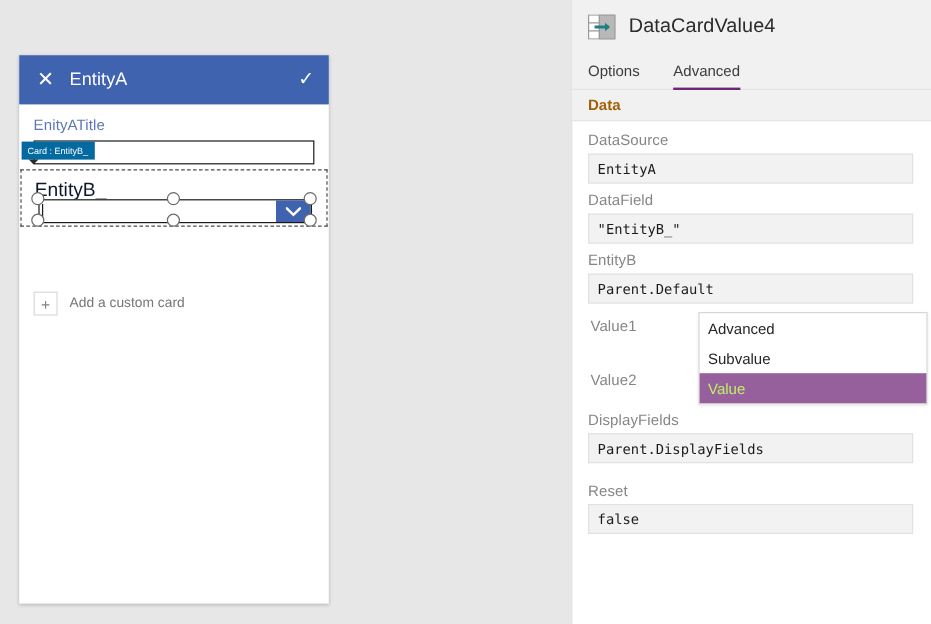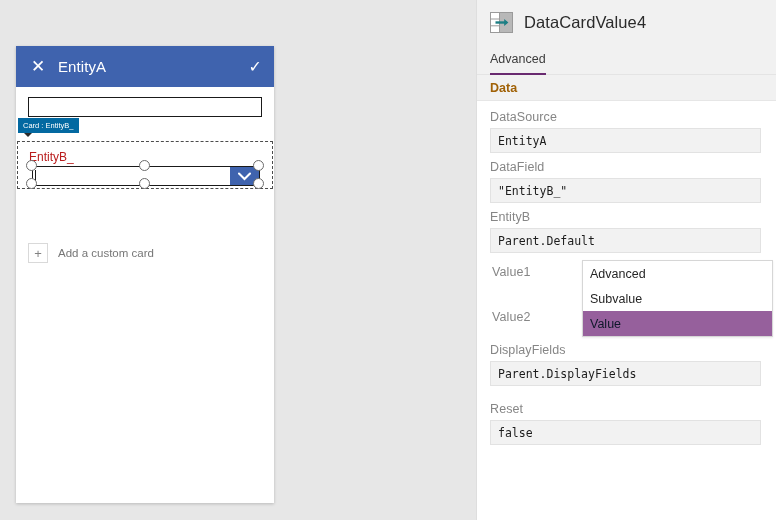--- a/index.html
+++ b/index.html
@@ -110,22 +110,22 @@
     left: 17px; top: 141px;
     width: 256px; height: 48px;
     border: 1px dashed #4c4c4c;
     box-sizing: border-box;
     background: #ffffff;
     z-index: 20;
   }
   #card-selected .sc-label {
     position: absolute;
     left: 11px; top: 8px;
-    color: #b91c1c;
-    font-size: 12px;
+    color: #0f172a;
+    font-size: 16px;
   }
   
   #combo {
     position: absolute;
     left: 14px; top: 24px;
     width: 228px; height: 20px;
     border: 1px solid #1a1a1a;
     background: #fff;
     box-sizing: border-box;
   }
@@ -303,37 +303,38 @@
     height: 25px;
     display: flex;
     align-items: center;
     padding-left: 7px;
     font-size: 12.5px;
     color: #262626;
     box-sizing: border-box;
   }
   #dropdown-overlay .dd-item.selected {
     background: #96609c;
-    color: #0f172a;
+    color: #bef264;
   }
 </style>
 </head>
 <body>
 
 <div id="canvas">
 
   <div id="form-control">
 
     <div id="form-header">
       <span class="fh-close">✕</span>
       <span class="fh-title">EntityA</span>
       <span class="fh-check">✓</span>
     </div>
 
     <div class="card">
+      <div class="card-label">EnityATitle</div>
       <div class="text-input"></div>
     </div>
 
     <div id="add-card-row">
       <span class="plus-box">+</span>
       <span class="acr-label">Add a custom card</span>
     </div>
 
   </div>
 
@@ -371,20 +372,21 @@
         <line x1="0.5" y1="13.8" x2="9.5" y2="13.8" stroke="#9a9a9a"></line>
         <line x1="9.5" y1="0.5" x2="9.5" y2="20.5" stroke="#9a9a9a"></line>
         <path d="M5.5 10.5 H17" stroke="#1d7f85" stroke-width="2.4"></path>
         <path d="M14.2 7 L18.4 10.5 L14.2 14" fill="#1d7f85"></path>
       </svg>
     </span>
     <span class="pt-title">DataCardValue4</span>
   </div>
 
   <div id="tabs">
+    <div class="tab">Options</div>
     <div class="tab active">Advanced</div>
   </div>
 
   <div id="section-bar">
     <span class="sb-title">Data</span>
   </div>
 
   <div id="props-body">
 
     <div class="prop">

